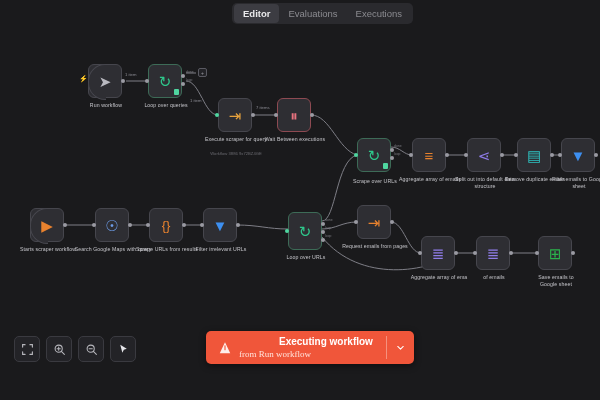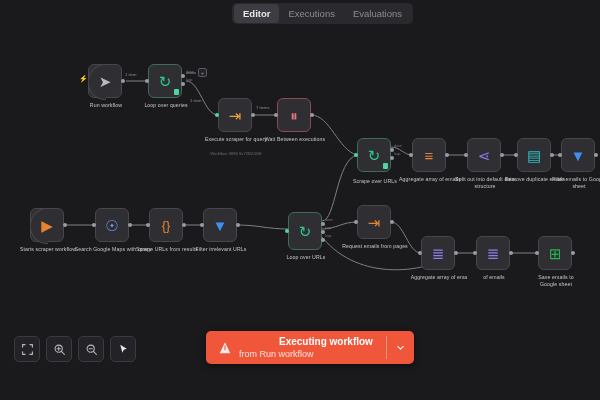--- a/index.html
+++ b/index.html
@@ -114,33 +114,33 @@
   .execwrap {
     position: absolute; left: 206px; top: 331px;
     display: flex; align-items: stretch;
     background: #f0563a; border-radius: 5px;
     box-shadow: 0 2px 7px rgba(0,0,0,.45);
     height: 33px; cursor: pointer;
   }
   .execmain { display: flex; align-items: center; gap: 7px; padding: 0 13px 0 12px; }
   .exectext { display: flex; flex-direction: column; justify-content: center; }
   .exectitle { font-size: 10px; color: #fff; font-weight: bold; line-height: 12px; padding-left: 40px; }
-  .execsub { font-size: 9px; color: #ffe2db; line-height: 12px; }
+  .execsub { font-size: 9px; color: #ffe2db; line-height: 12px; font-family: Liberation Serif, serif; }
   .execdiv { width: 1px; background: rgba(255,255,255,.35); margin: 5px 0; }
   .execcaret { display: flex; align-items: center; justify-content: center; width: 27px; color: #fff; font-size: 10px; }
 </style>
 </head>
 <body>
 
 <div id="app">
 
   <div class="tabbar">
     <div class="tab active">Editor</div>
+    <div class="tab">Evaluations</div>
     <div class="tab">Executions</div>
-    <div class="tab">Evaluations</div>
   </div>
 
   <div class="canvas">
 
     <svg class="edges">
       <g stroke="#7e7e86" stroke-width="1" fill="none">
 
         <path d="M126,81 L148,81"></path>
 
         <path d="M186,73 L196,73"></path>

